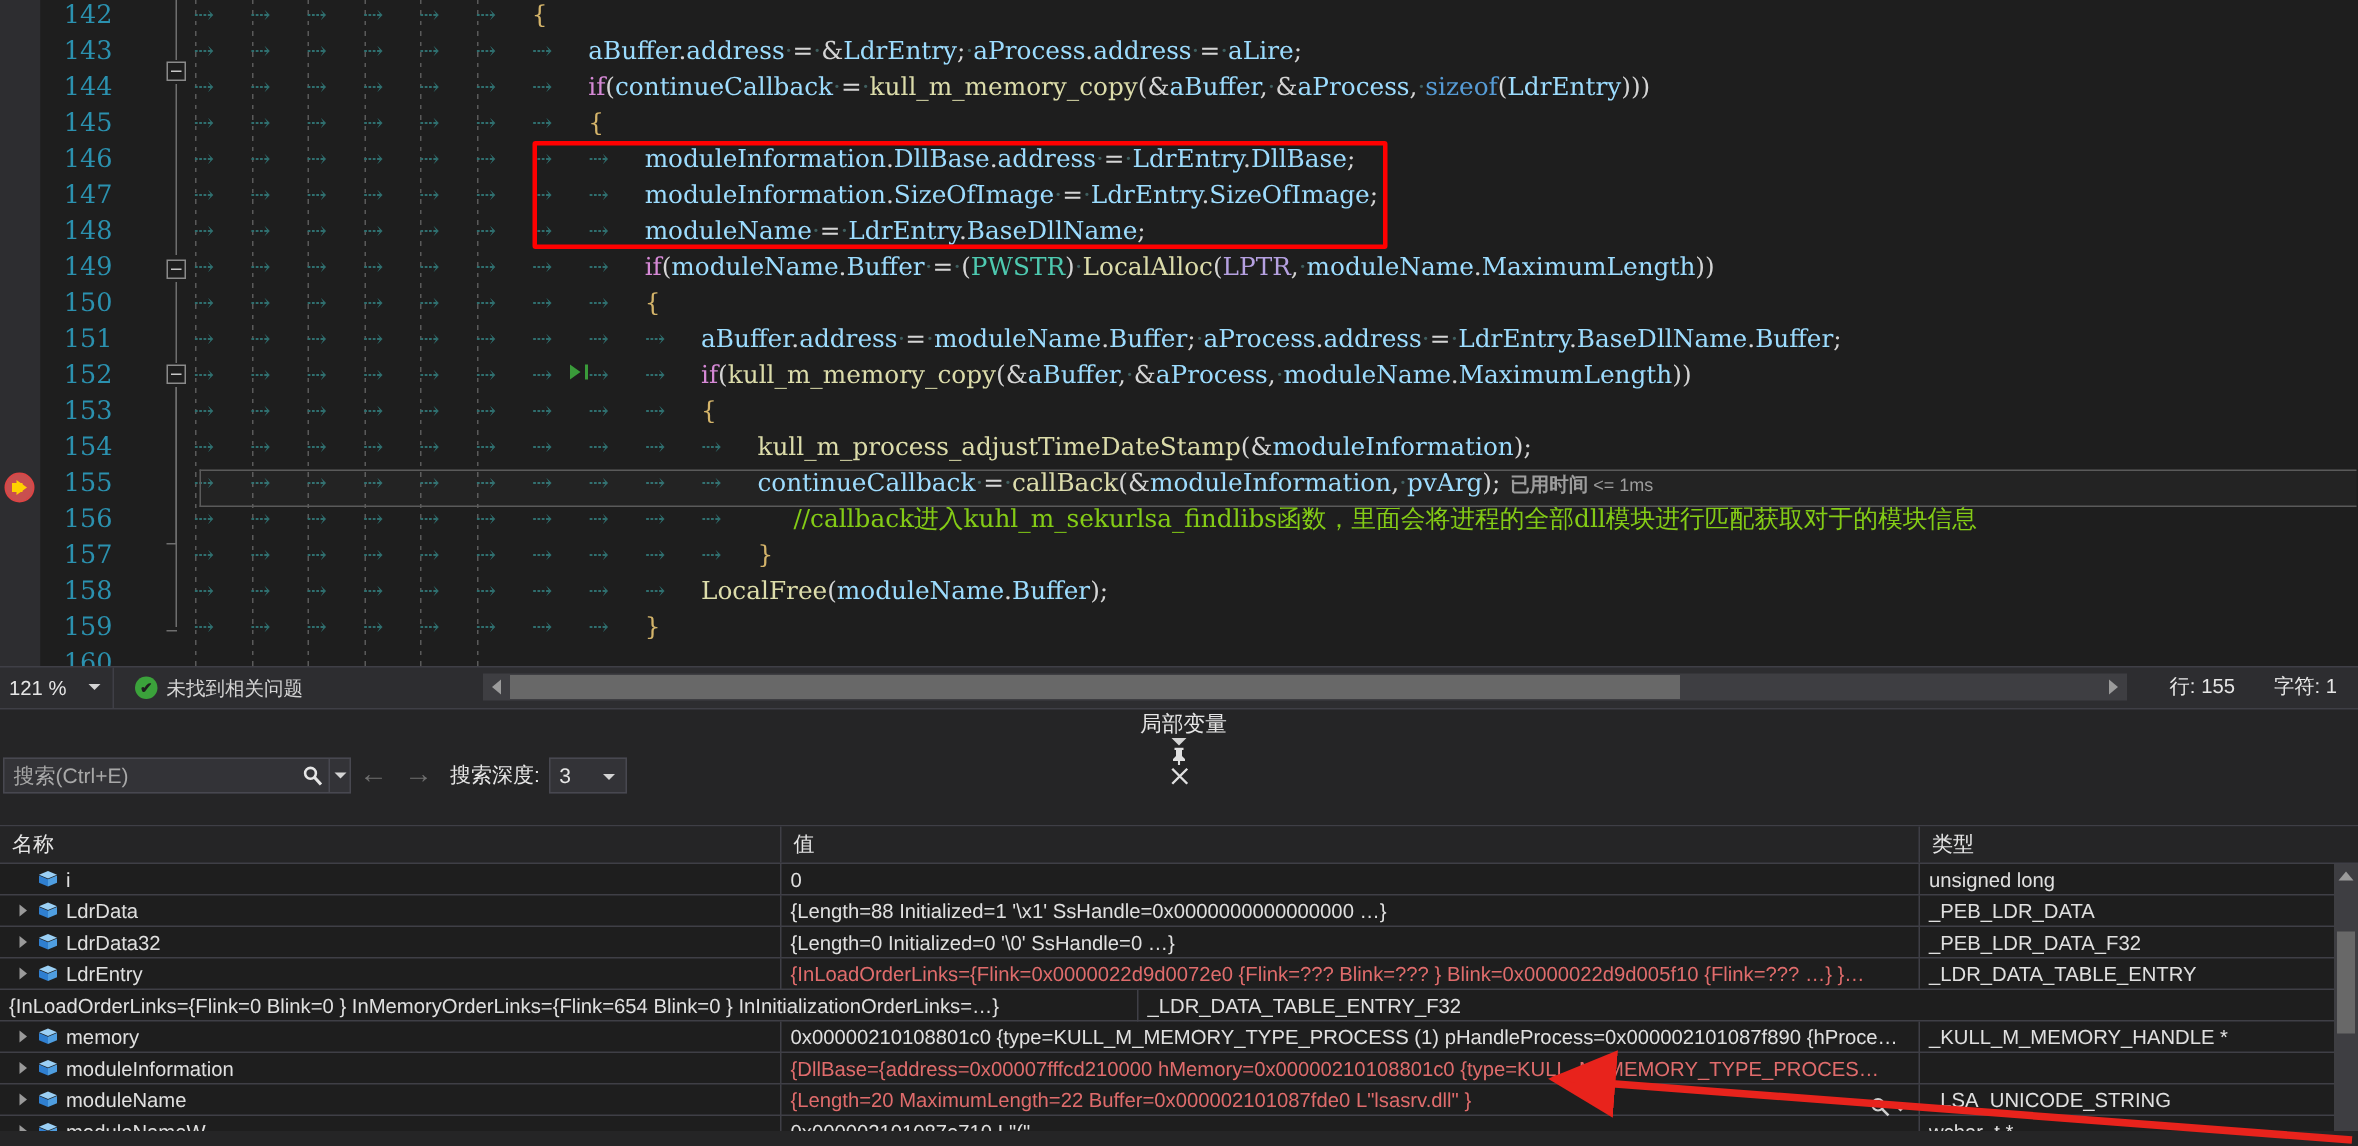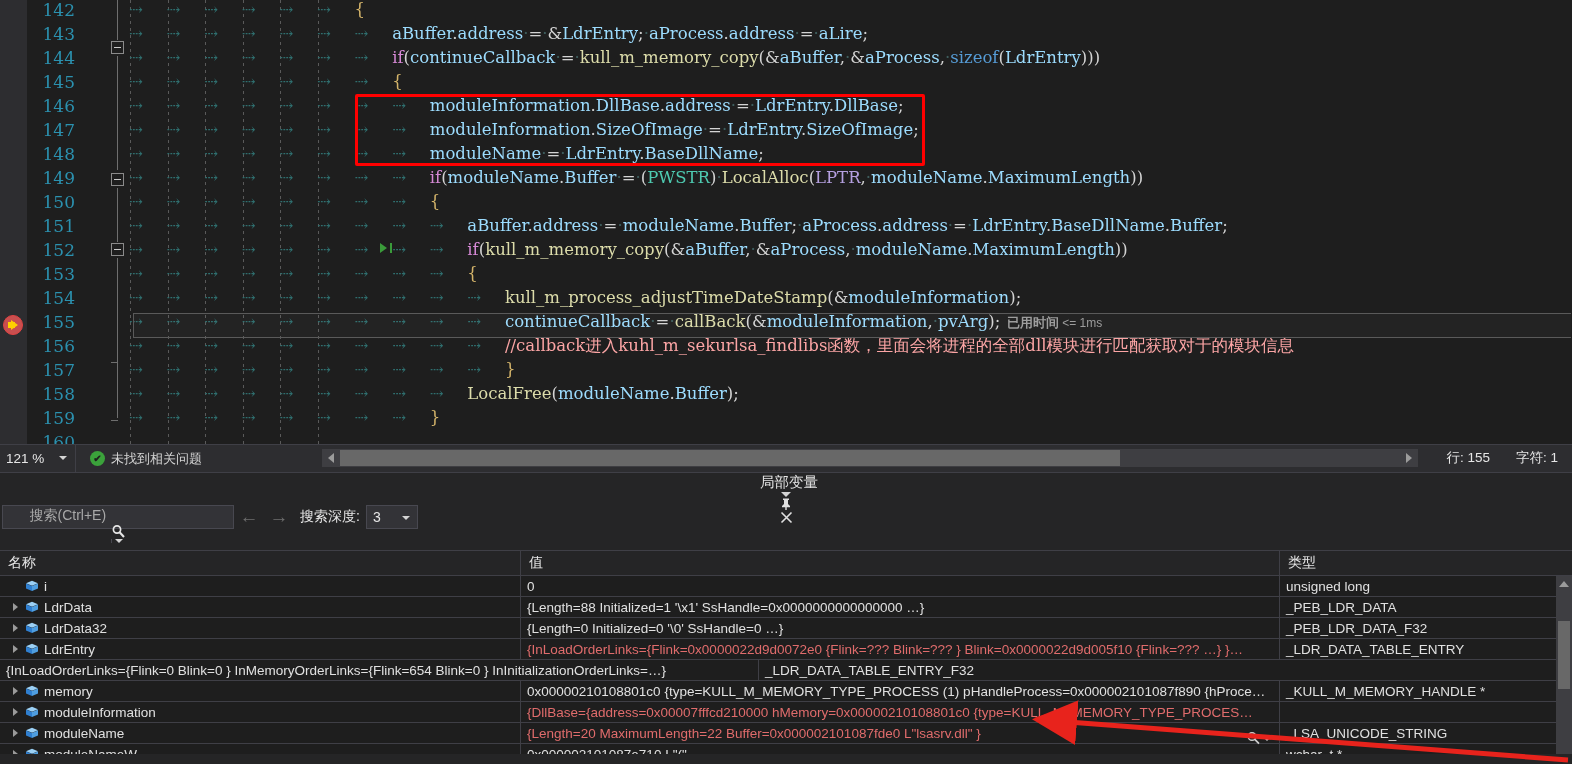--- a/index.html
+++ b/index.html
@@ -76,21 +76,21 @@
   .ws { color: #3f5f5f; }
   .tabmark { color: #2f6f6f; }
   .ident  { color: #9cdcfe; text-align: center; }
   .kw     { color: #d689d6; }
   .kw2    { color: #569cd6; }
   .type   { color: #4ec9b0; }
   .func   { color: #dcdcaa; }
   .macro  { color: #b5a0e0; }
   .punct  { color: #d4d4d4; }
   .brace  { color: #d4b46a; }
-  .comment{ color: #fca5a5; }
+  .comment{ color: #84cc16; margin-left: 24px; }
 
   
   .iguide {
     position: absolute; top: 0; width: 1px; height: 444px;
     background: repeating-linear-gradient(to bottom,
       #5a5a5a 0px, #5a5a5a 3px, transparent 3px, transparent 7px);
   }
   
   #red-box {
     position: absolute; left: 355px; top: 94px; width: 570px; height: 72px;
@@ -182,21 +182,21 @@
   #locals-title .tbtn {
     width: 26px; height: 26px; display: flex; align-items: center;
     justify-content: center; color: #d4d4d4; font-size: 14px;
   }
   #locals-toolbar {
     position: absolute; left: 0; top: 30px; width: 1572px; height: 28px;
     display: flex; align-items: center;
   }
   #search-wrap {
     position: relative; margin-left: 2px; width: 232px; height: 24px;
-    background: #333337; border: 1px solid #484850; display: flex; align-items: center; flex-direction: column;
+    background: #333337; border: 1px solid #484850; display: flex; align-items: center;
   }
   #search-input {
     flex: 1; background: transparent; border: 0; outline: 0;
     color: #d0d0d0; font-size: 14px; padding-left: 6px;
     font-family: "Liberation Sans", sans-serif;
   }
   #search-input::placeholder { color: #a8a8a8; }
   #mag { width: 22px; display:flex; align-items:center; justify-content:center; color:#e6e6e6; }
   #mag svg { display:block; }
   #search-drop {

